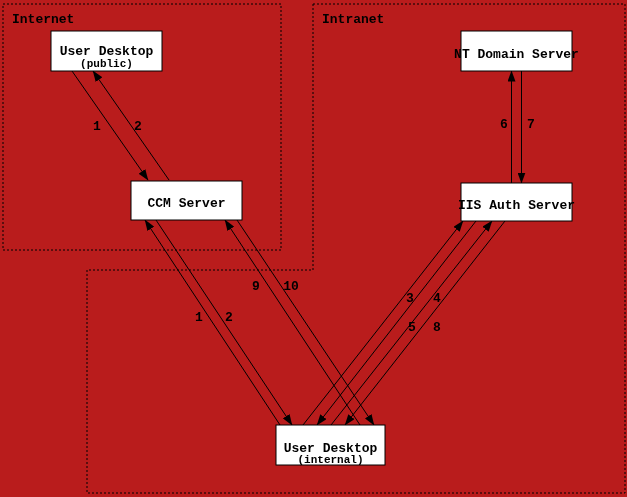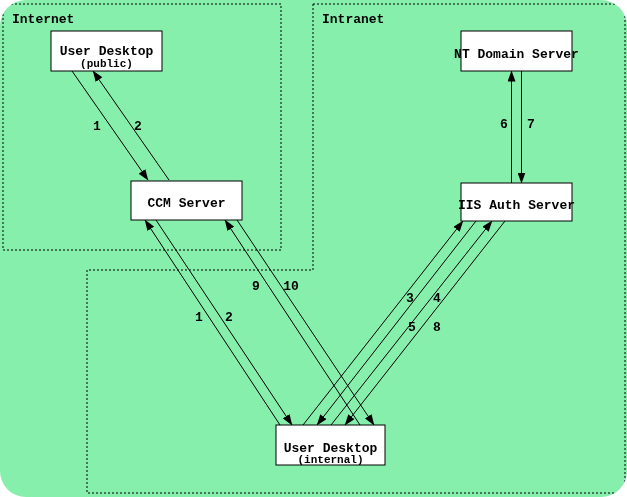--- a/index.html
+++ b/index.html
@@ -4,23 +4,22 @@
 <style>
   html, body {
     margin: 0;
     padding: 0;
     background: #ffffff;
   }
   .stage {
     position: relative;
     width: 627px;
     height: 497px;
-    background: #86efac;
+    background: #b91c1c;
     overflow: hidden;
-    border-radius: 26px;
   }
   svg {
     display: block;
   }
   .zone {
     fill: none;
     stroke: #000000;
     stroke-width: 1;
     stroke-dasharray: 2,2;
   }

